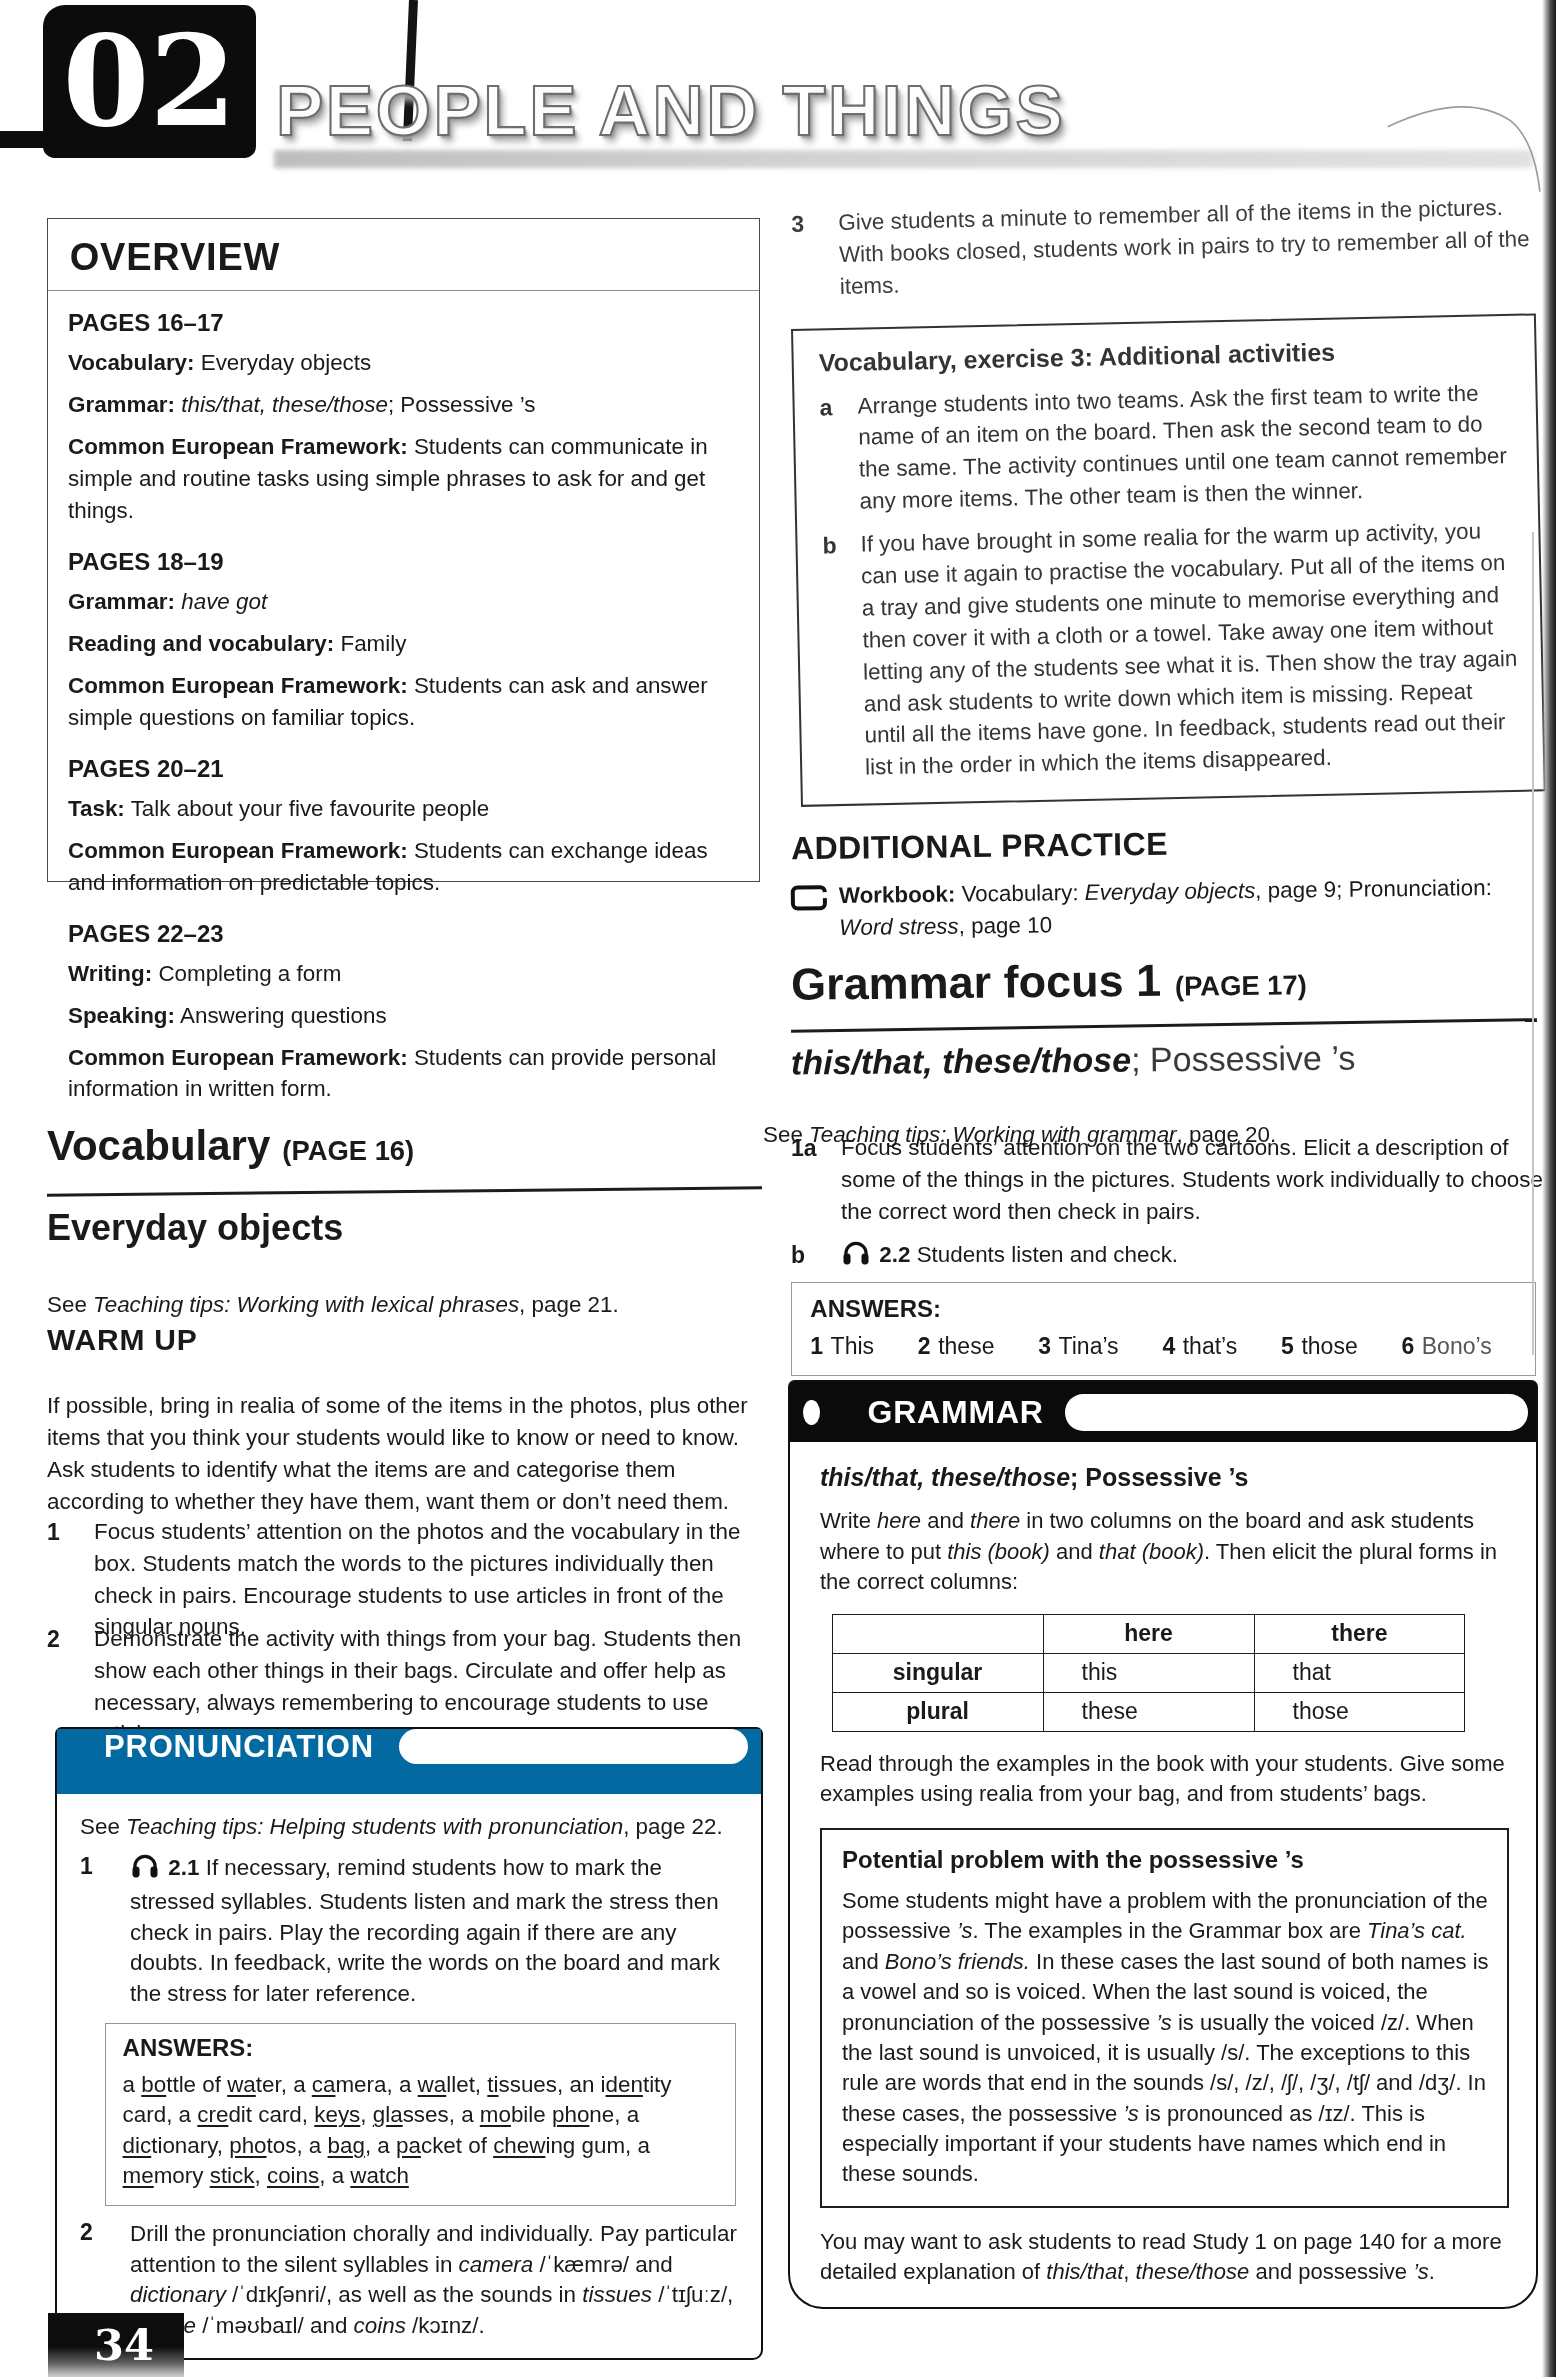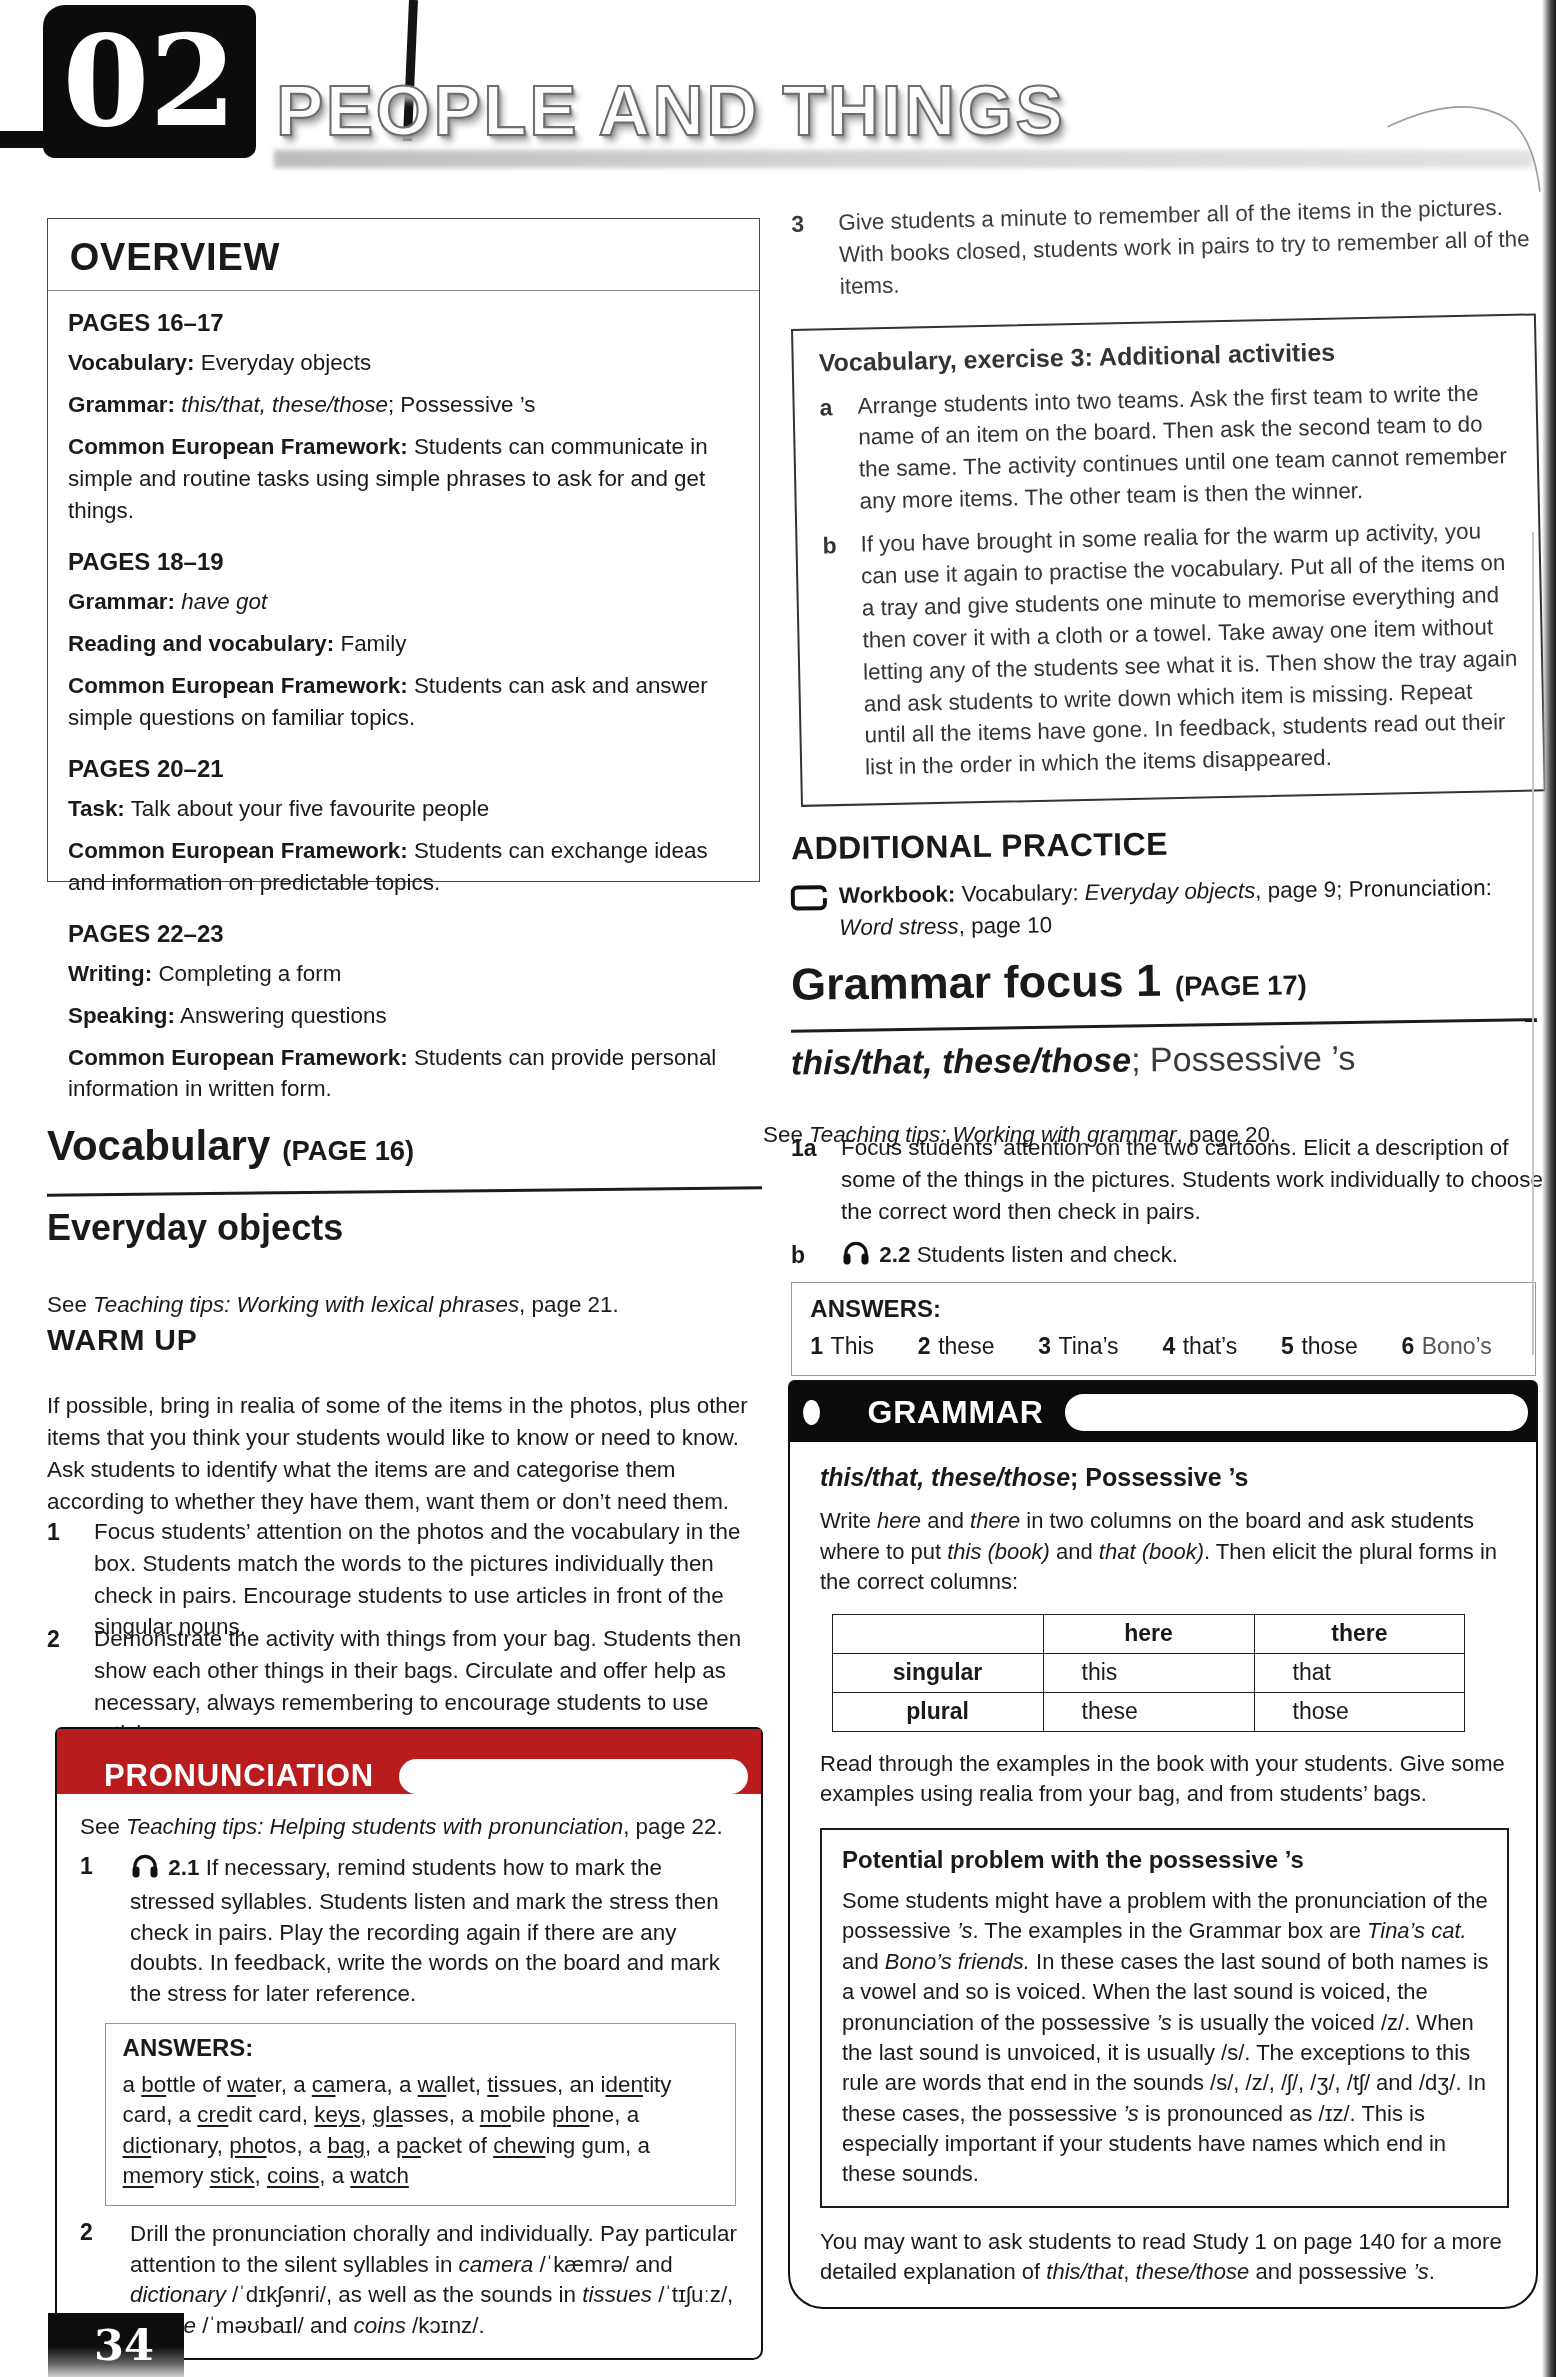--- a/index.html
+++ b/index.html
@@ -52,21 +52,21 @@
   .everyday{position:absolute;left:47px;top:1207px;font-size:36px;font-weight:bold;}
   .see-line{position:absolute;left:47px;top:1267px;width:715px;}
   .warmup-h{position:absolute;left:47px;top:1323px;font-size:30px;font-weight:bold;letter-spacing:0.8px;}
   .warm-para{position:absolute;left:47px;top:1368px;width:717px;}
   .lstep1{position:absolute;left:47px;top:1516px;width:717px;}
   .lstep2{position:absolute;left:47px;top:1623px;width:717px;}
 
   
   .pron-box{position:absolute;left:55px;top:1727px;width:708px;box-sizing:border-box;
             border:2.5px solid #101010;border-radius:6.7px 6.7px 10px 38px;background:#fff;}
-  .pron-head{background:#b91c1c;height:65px;display:flex;align-items:flex-end;padding:0 13.3px 0 47px;}
+  .pron-head{background:#0369a1;height:65px;display:flex;align-items:flex-start;padding:0 13.3px 0 47px;}
   .pron-title{color:#fff;font-size:31px;font-weight:bold;letter-spacing:0.8px;white-space:nowrap;}
   .lozenge{flex:1;height:35px;background:#fff;border-radius:17.5px;margin-left:25px;}
   .pron-content{padding:15px 21.6px 16.6px 23px;}
   .pron-content .body-text{font-size:22.4px;line-height:1.36;}
   .pron-step1{margin-top:10px;display:grid;grid-template-columns:50px 1fr;}
   .hp-icon{display:inline-block;vertical-align:-4.2px;margin-right:8.3px;}
   .answers-box{border:1.7px solid #949494;margin:13.3px 3.3px 13.3px 25px;padding:10px 15px 13.3px 16.6px;}
   .answers-label{font-size:24px;font-weight:bold;margin-bottom:8.3px;}
   .pron-step2{margin-top:13.3px;display:grid;grid-template-columns:50px 1fr;}
 

